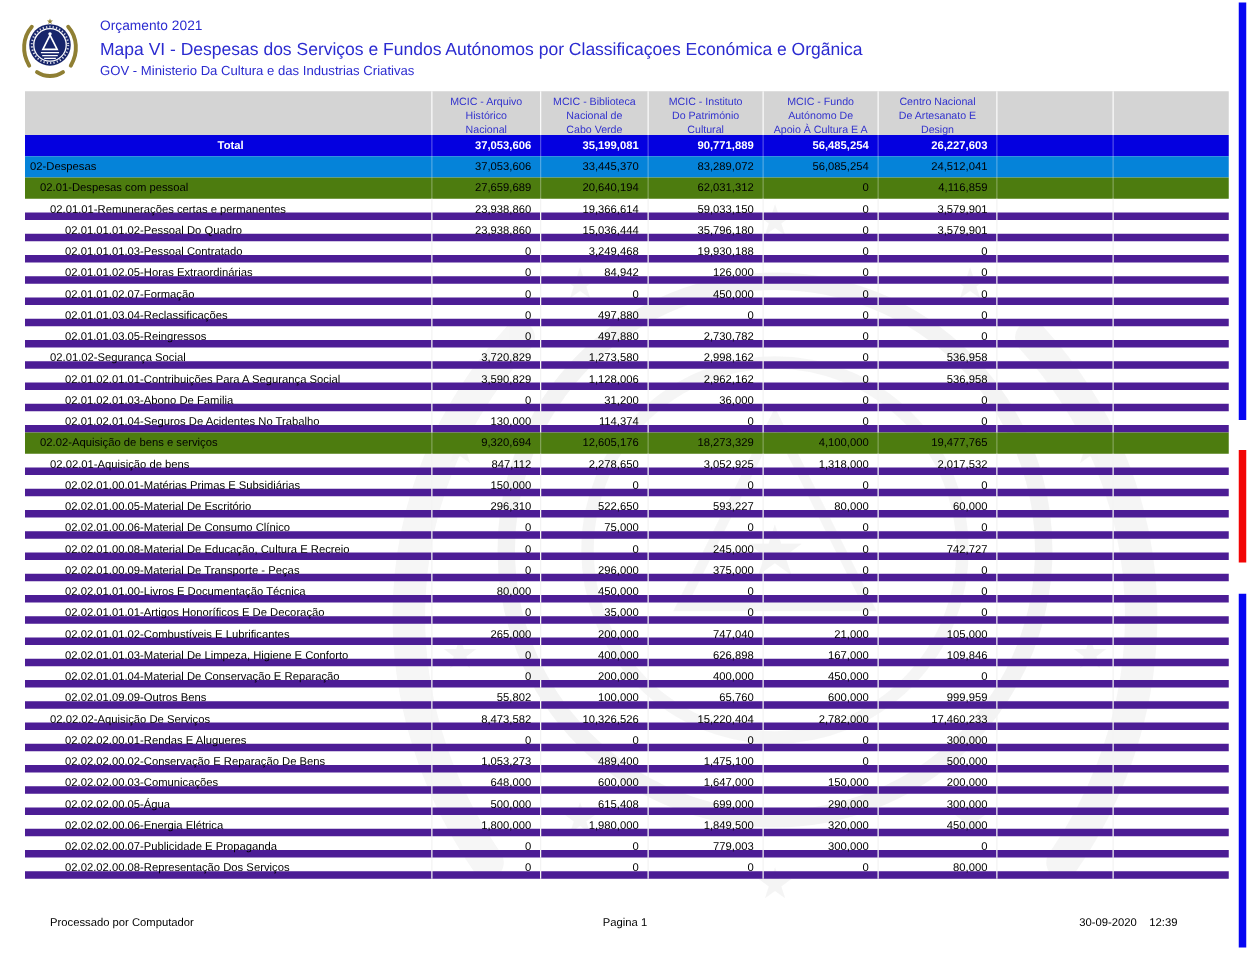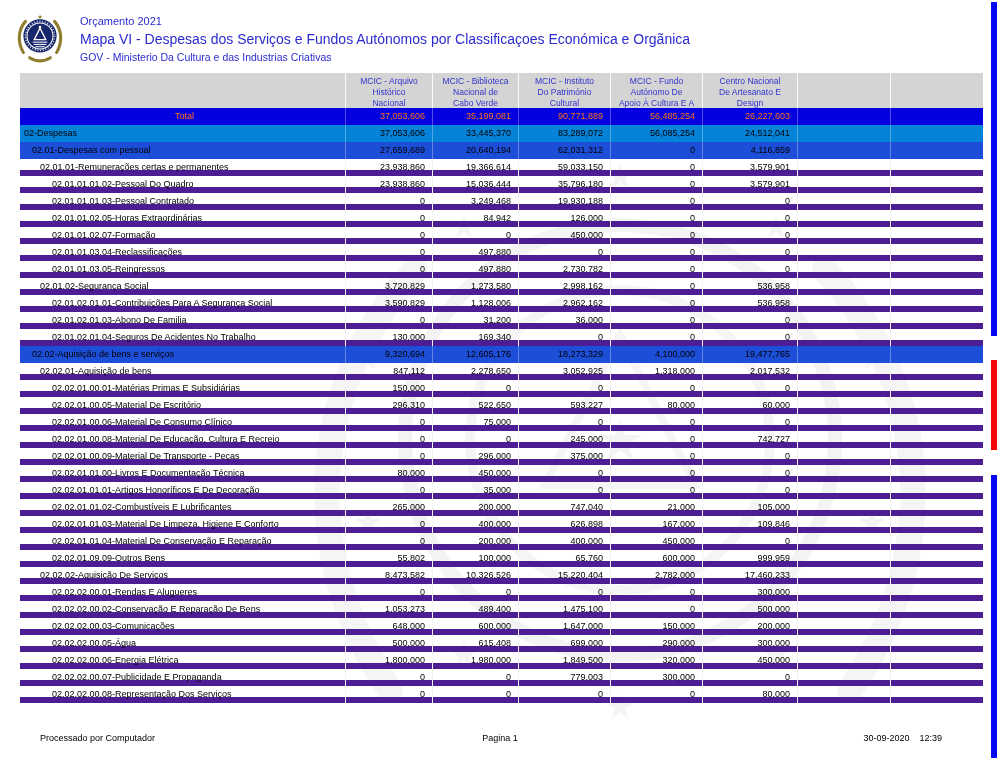--- a/index.html
+++ b/index.html
@@ -23,23 +23,23 @@
     font-size:8.5px;line-height:1.3;color:#3232cd;text-align:center;
     white-space:pre-line;padding-top:3px;box-sizing:border-box;overflow:hidden;
     border-left:1px solid #fafafa;
   }
   .thead .hcell:first-child{border-left:none;}
   .trow{height:17px;align-items:center;box-sizing:border-box;}
   .trow .cell{font-size:9px;overflow:hidden;white-space:nowrap;line-height:17px;height:17px;box-sizing:border-box;}
   .trow .num{text-align:right;padding-right:7px;}
   .trow.plain{background:transparent;border-bottom:6px solid #4c1d95;}
   .trow.plain .num{border-left:1px solid #f3f3f3;}
-  .trow.total{background:#0400e0;color:#f97316;}
+  .trow.total{background:#0400e0;color:#ffffff;font-weight:bold;}
   .trow.l1{background:#0583d9;color:#000;}
-  .trow.l2{background:#1d4ed8;color:#000;}
+  .trow.l2{background:#4d7c0f;color:#000;}
   .trow.total .cell,.trow.l1 .cell,.trow.l2 .cell{border-left:1px solid rgba(255,255,255,0.30);}
   .trow.total .cell:first-child,.trow.l1 .cell:first-child,.trow.l2 .cell:first-child{border-left:none;}
   .trow.total .label{text-align:center;}
   .ind0 .label{padding-left:4px;}
   .ind1 .label{padding-left:12px;}
   .ind2 .label{padding-left:20px;}
   .ind3 .label{padding-left:32px;}
   
   .footer{position:absolute;left:0;top:733px;width:1000px;height:14px;font-size:9px;z-index:2;}
   .f-left{position:absolute;left:20px;top:0;padding-left:20px;}
@@ -244,21 +244,21 @@
         <div class="cell num c1">31,200</div>
         <div class="cell num c2">36,000</div>
         <div class="cell num c3">0</div>
         <div class="cell num c4">0</div>
         <div class="cell num c5"></div>
         <div class="cell num c6"></div>
       </div>
       <div class="trow grid plain ind3">
         <div class="cell label">02.01.02.01.04-Seguros De Acidentes No Trabalho</div>
         <div class="cell num c0">130,000</div>
-        <div class="cell num c1">169,340</div>
+        <div class="cell num c1">114,374</div>
         <div class="cell num c2">0</div>
         <div class="cell num c3">0</div>
         <div class="cell num c4">0</div>
         <div class="cell num c5"></div>
         <div class="cell num c6"></div>
       </div>
       <div class="trow grid l2 ind1">
         <div class="cell label">02.02-Aquisição de bens e serviços</div>
         <div class="cell num c0">9,320,694</div>
         <div class="cell num c1">12,605,176</div>

